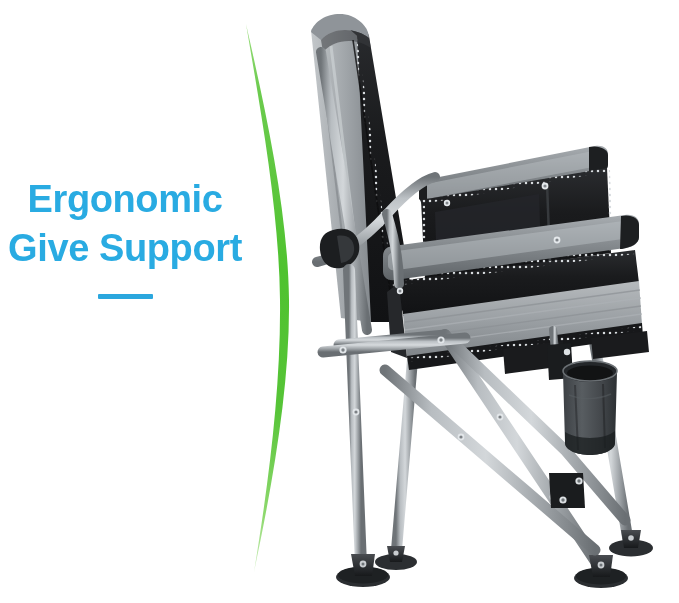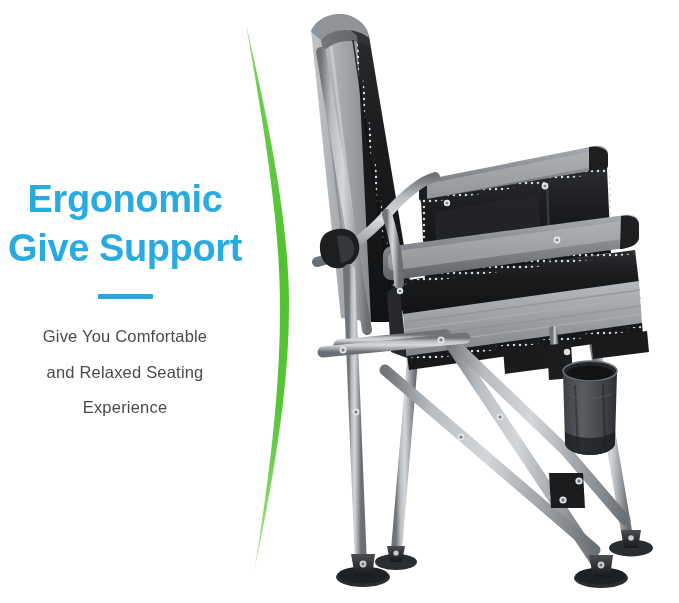--- a/index.html
+++ b/index.html
@@ -75,25 +75,20 @@
 
   <div class="text-block">
 
     <div class="headline">
       <span class="hl-line">Ergonomic</span>
       <span class="hl-line">Give Support</span>
     </div>
 
     <div class="divider"></div>
 
-    <div class="sub">
-      <span class="sub-line">Give You Comfortable</span>
-      <span class="sub-line">and Relaxed Seating</span>
-      <span class="sub-line">Experience</span>
-    </div>
   </div>
 
   <div class="arc">
     <svg width="80" height="603" viewBox="0 0 80 603" xmlns="http://www.w3.org/2000/svg">
       <defs>
         <linearGradient id="gArc" x1="0" y1="0" x2="0" y2="1">
           <stop offset="0%" stop-color="#9BDD7E"></stop>
           <stop offset="12%" stop-color="#6CCB4E"></stop>
           <stop offset="45%" stop-color="#4FC22F"></stop>
           <stop offset="70%" stop-color="#56C437"></stop>

